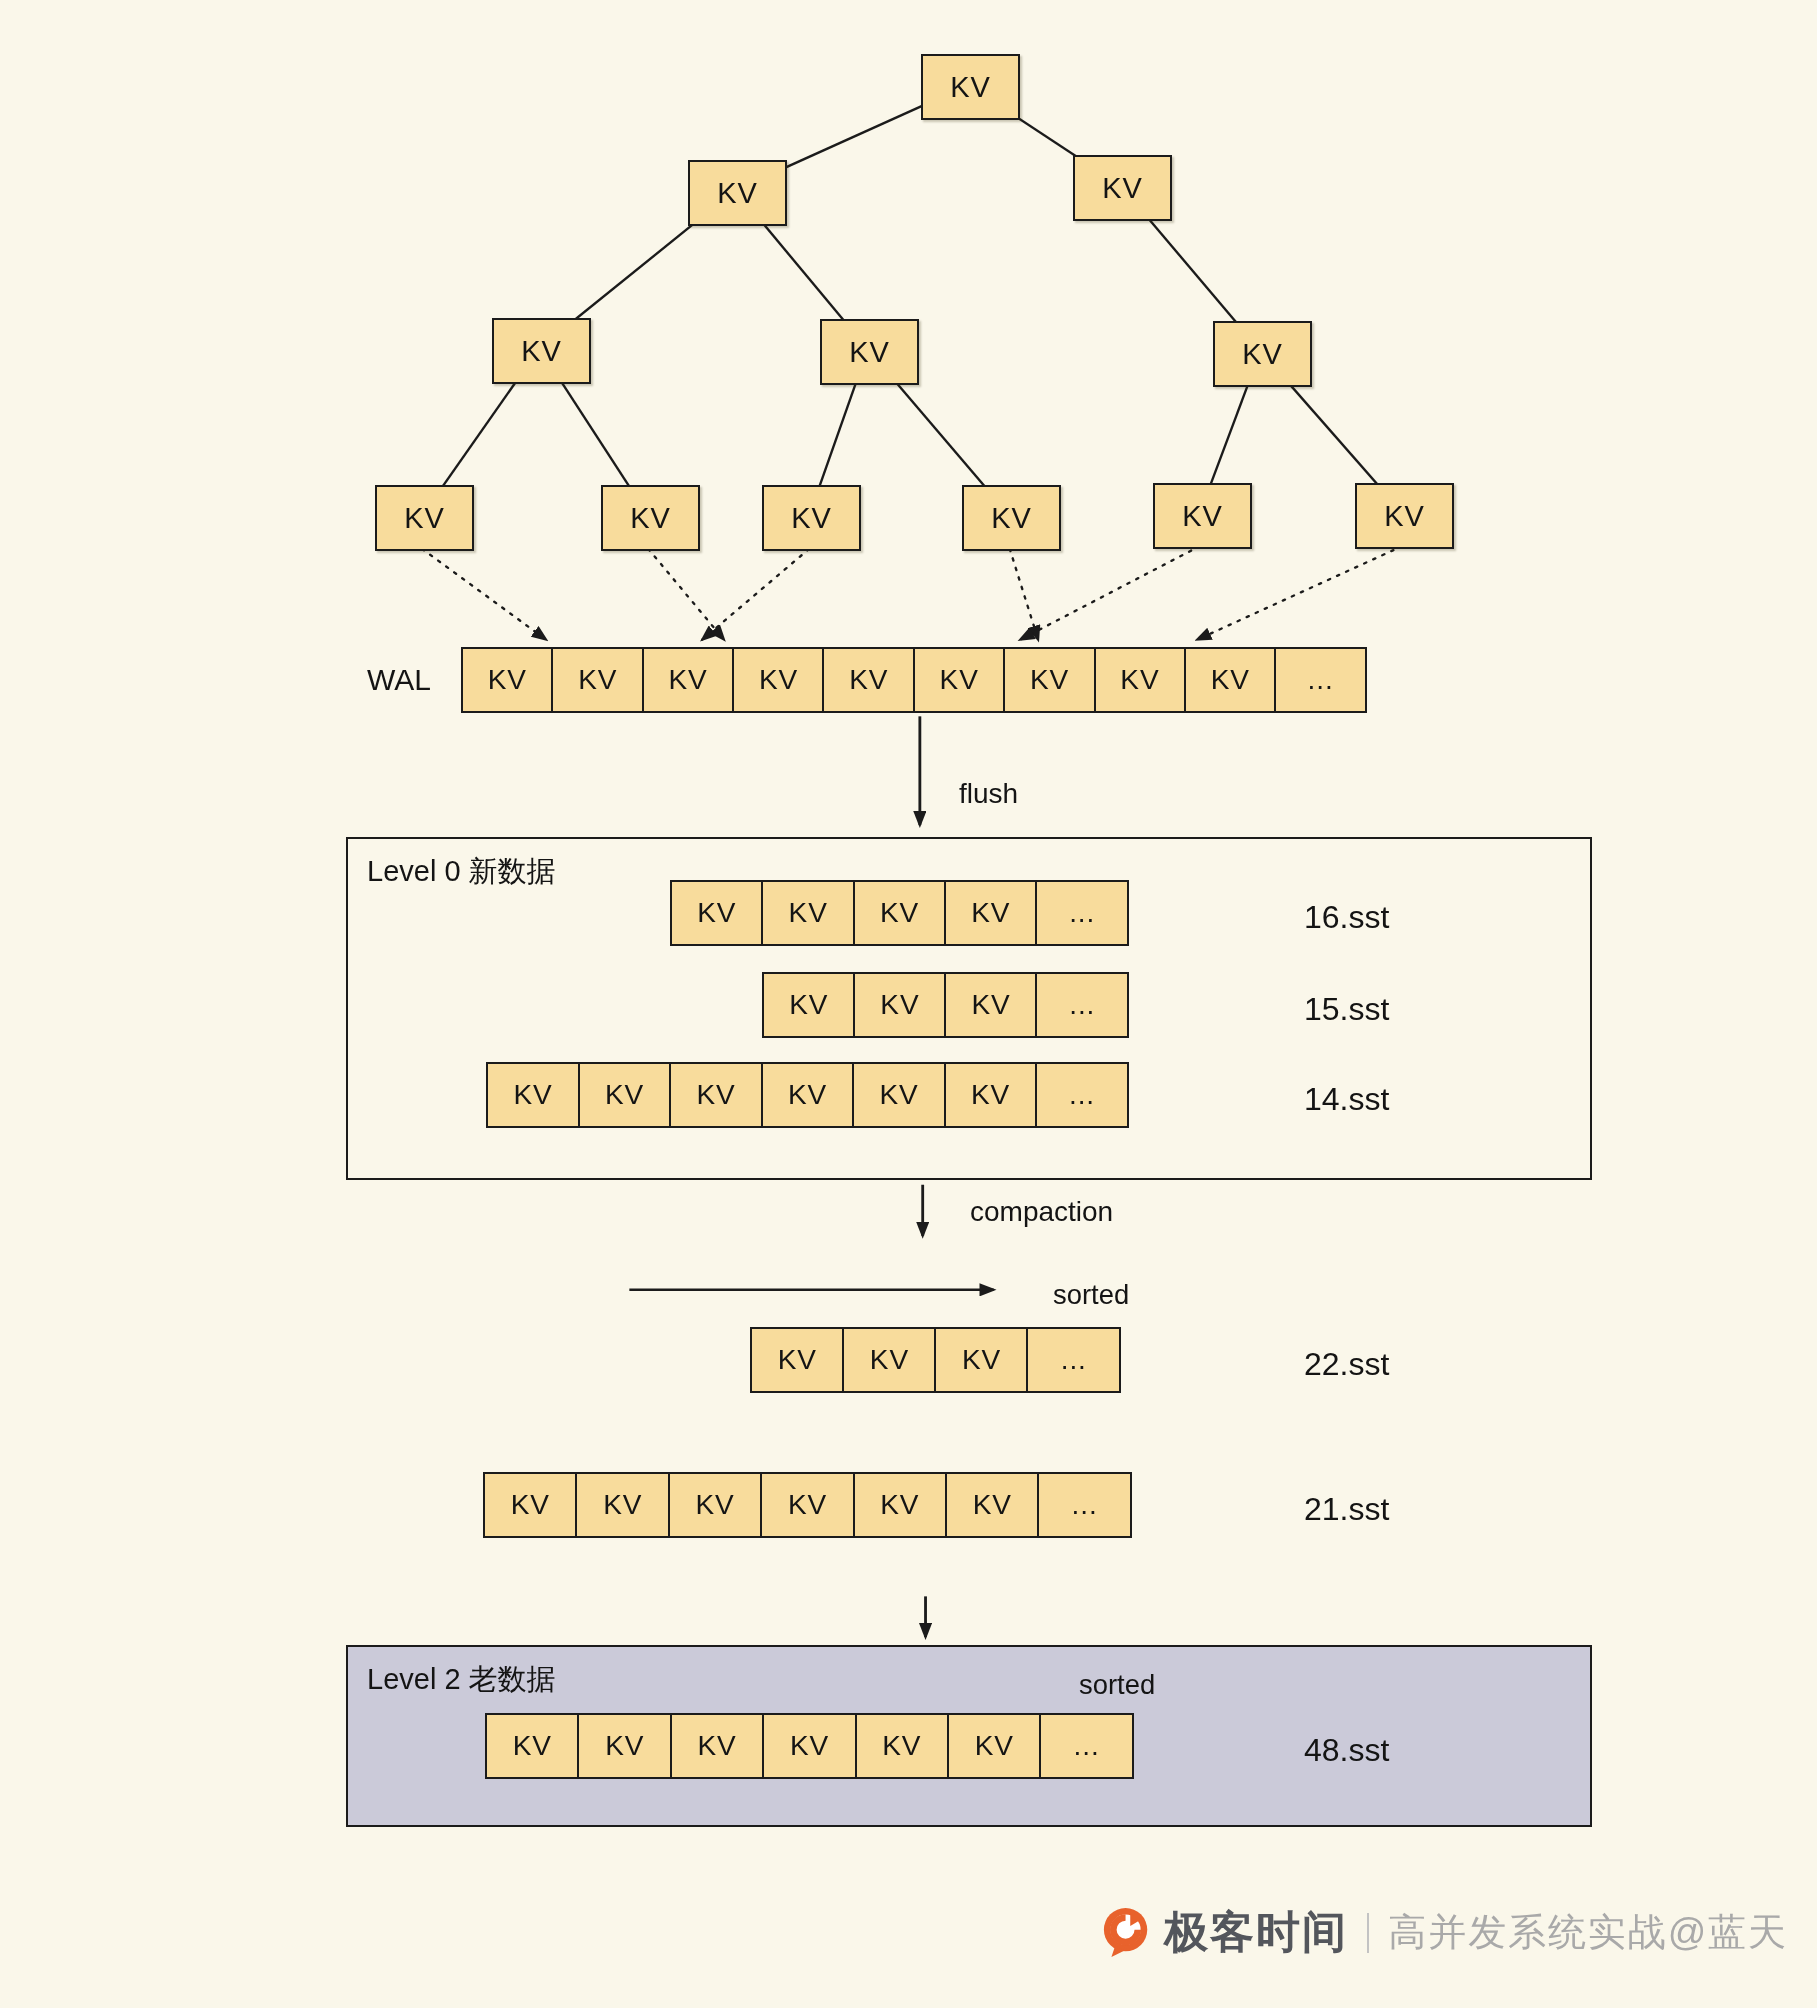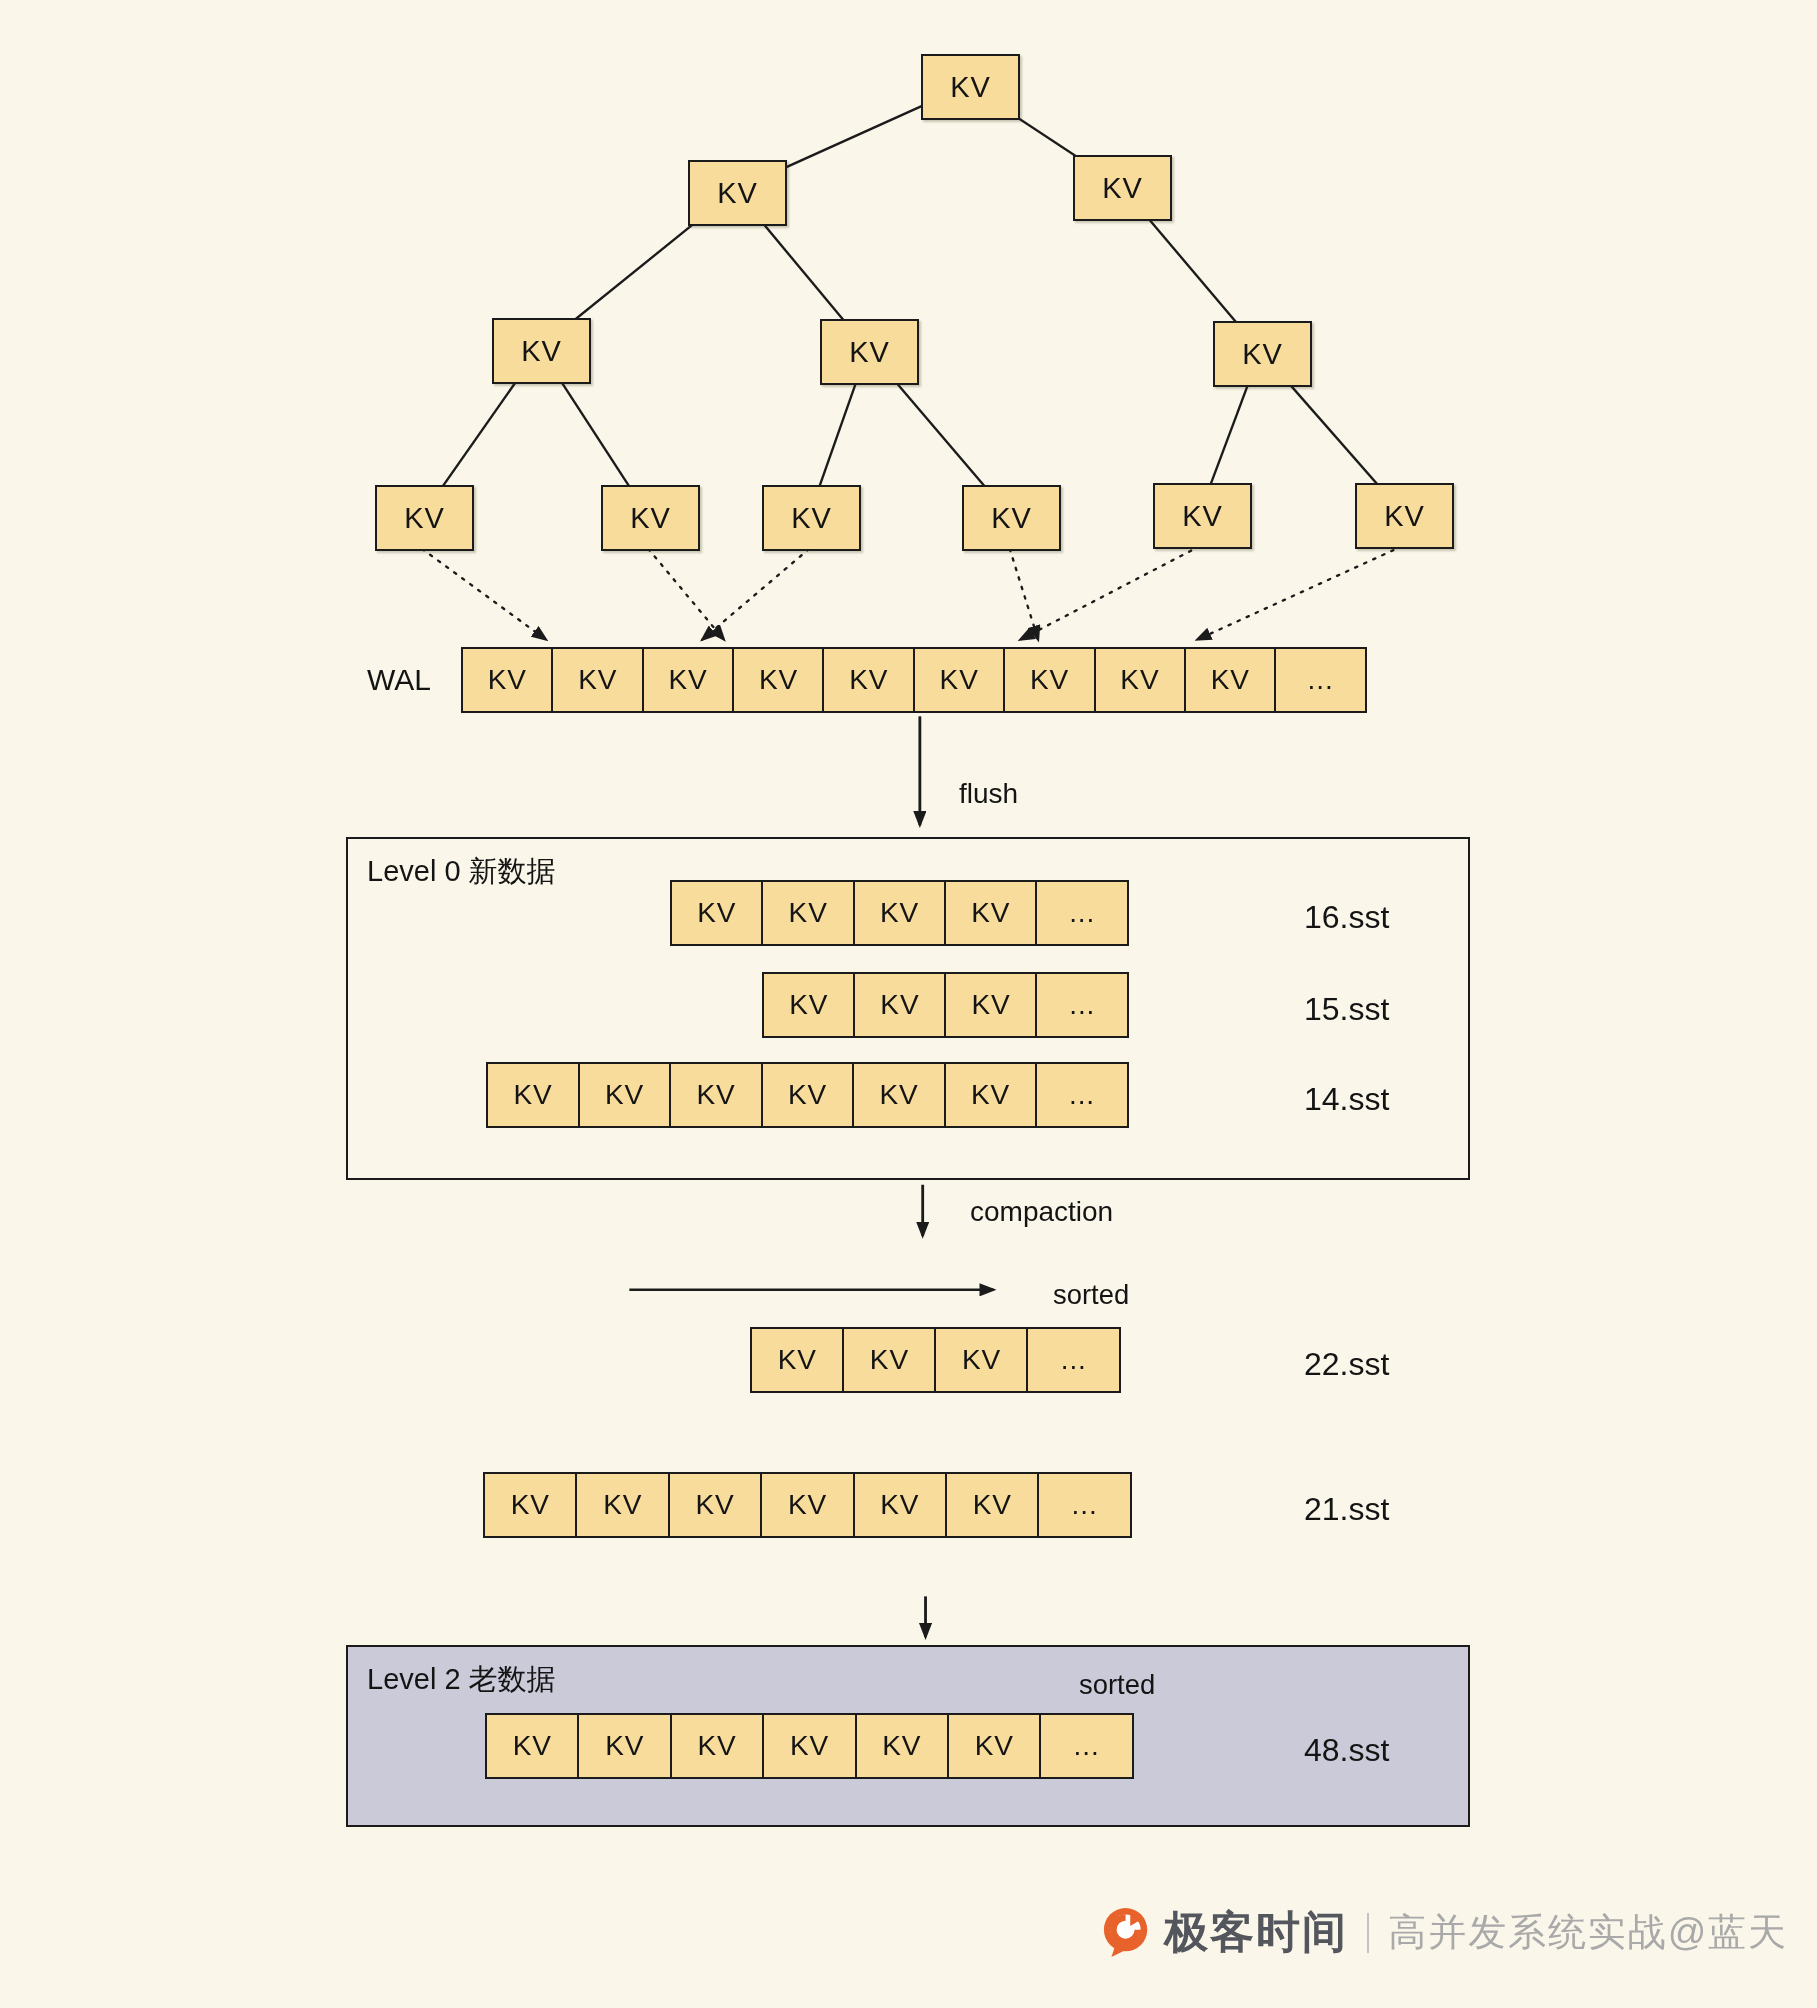--- a/index.html
+++ b/index.html
@@ -32,21 +32,21 @@
   }
   .cell:first-child{margin-left:0;}
 
   .wal-label{
     position:absolute;left:367px;top:647px;height:66px;width:85px;z-index:2;
     display:flex;align-items:center;font-size:30px;text-align:center;
   }
 
   
   .levelbox{
-    position:absolute;left:346px;width:1124px;z-index:1;
+    position:absolute;left:346px;width:1246px;z-index:1;
     border:2.4px solid #1b1b1b;box-sizing:border-box;
   }
   .level0{top:837px;height:343px;background:#faf7ea;}
   .level1{top:1246px;height:346px;background:#a9c5e8;}
   .level2{top:1645px;height:182px;background:#cbcad9;}
   .level-title{
     position:absolute;left:19px;top:13.2px;font-size:29px;
   }
 
   .flowlabel{position:absolute;z-index:2;font-size:28px;}

